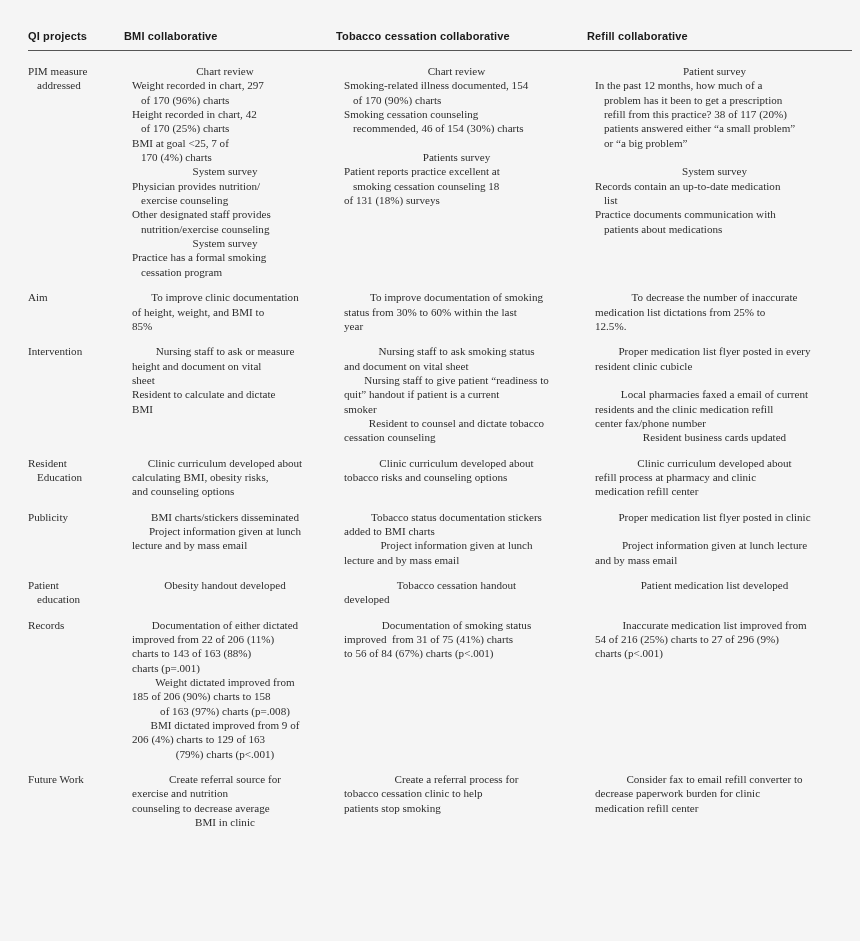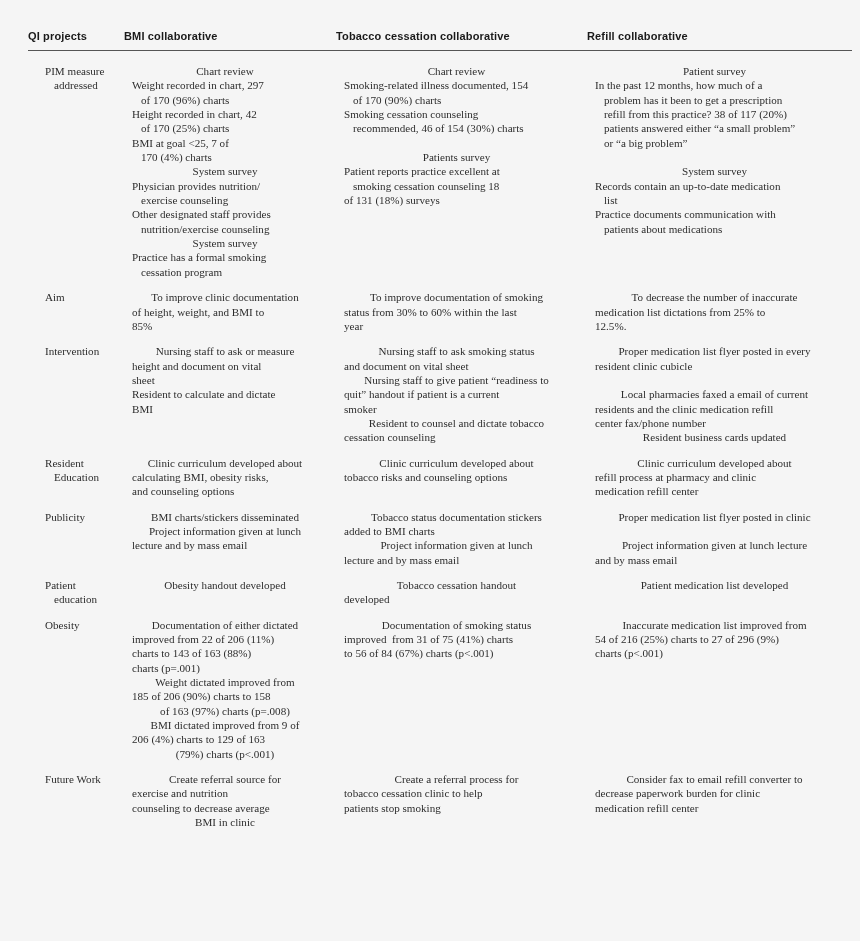--- a/index.html
+++ b/index.html
@@ -49,21 +49,21 @@
     padding: 0 10px 0 0;
     color: #2d2d2d;
   }
   tbody tr.body-row > td { padding-top: 11px; }
   tbody tr.body-row.first > td { padding-top: 13px; }
 
   .rowlabel {
     font-size: 11.1px;
     line-height: 14.35px;
   }
-  .rowlabel .ln { display: block; margin-left: 17px; }
+  .rowlabel .ln { display: block; }
   .rowlabel .ln.i1 { padding-left: 9px; }
 
   .block { margin: 0 0 0 0; }
   .block + .block { margin-top: 0; }
   .block.gap { margin-top: 14.35px; }
 
   .ln { display: block; white-space: pre-wrap; }
   .ln.i0 { padding-left: 0; text-align: center; }
   .ln.i1 { padding-left: 8px; }
   .ln.i2 { padding-left: 17px; }
@@ -297,21 +297,21 @@
           </td>
           <td>
             <div class="block">
               <span class="ln i0">Patient medication list developed</span>
             </div>
           </td>
         </tr>
         <tr class="body-row">
           <td>
             <div class="rowlabel">
-              <span class="ln">Obesity</span>
+              <span class="ln">Records</span>
             </div>
           </td>
           <td>
             <div class="block">
               <span class="ln i0">Documentation of either dictated</span>
               <span class="ln i1">improved from 22 of 206 (11%)</span>
               <span class="ln i1">charts to 143 of 163 (88%)</span>
               <span class="ln i1">charts (p=.001)</span>
               <span class="ln i0">Weight dictated improved from</span>
               <span class="ln i1">185 of 206 (90%) charts to 158</span>

